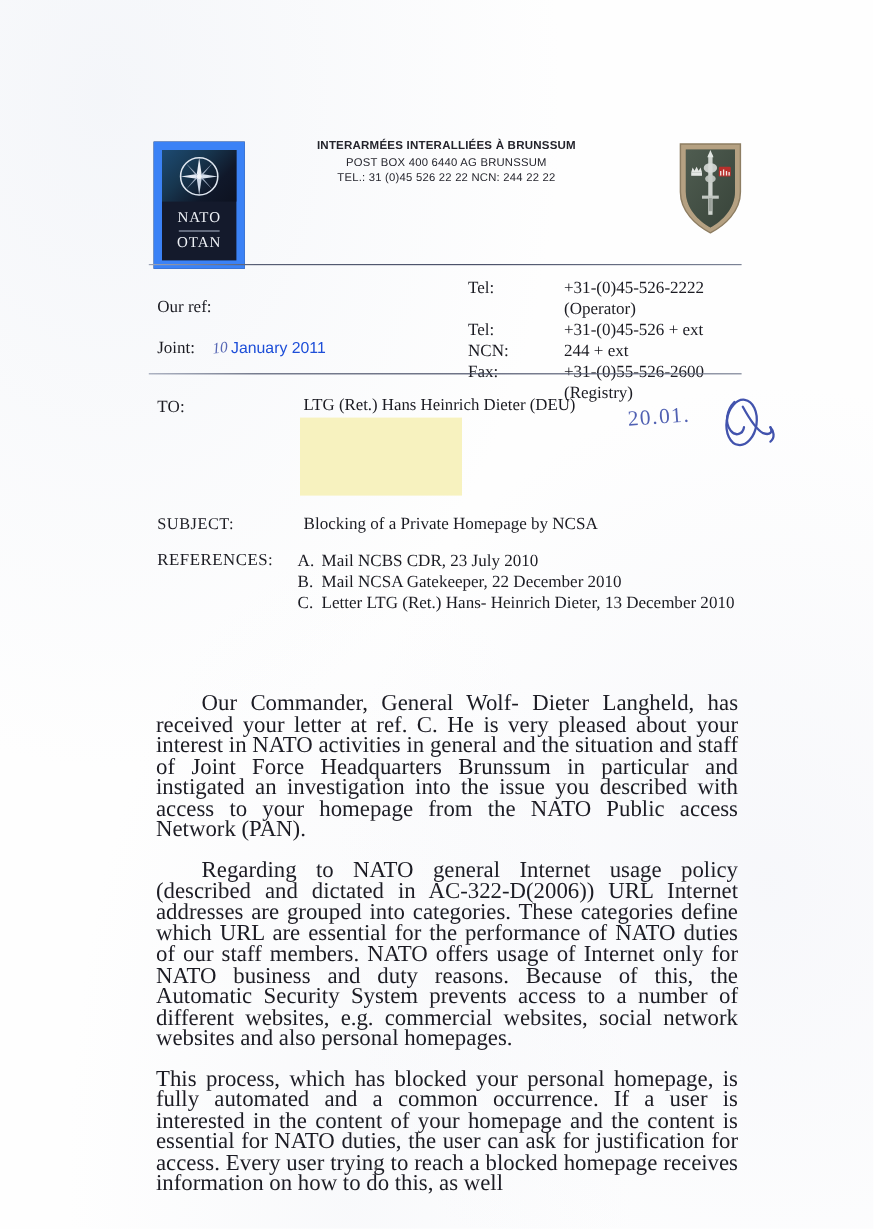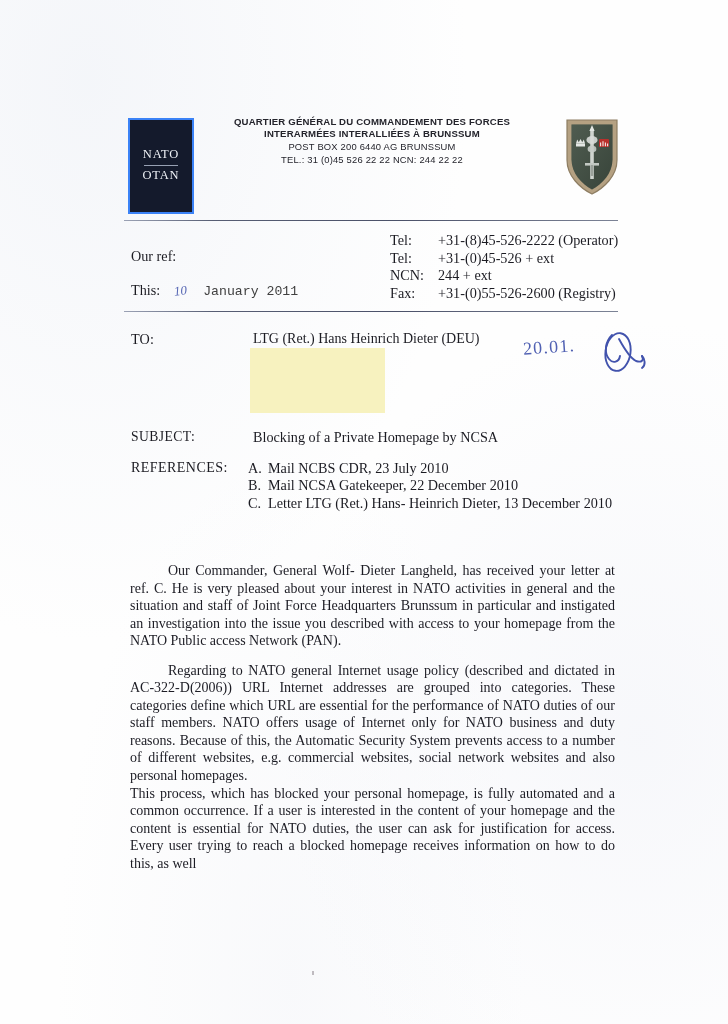--- a/index.html
+++ b/index.html
@@ -49,23 +49,23 @@
     height: 96px;
   }
 
   .nato-logo {
     position: absolute;
     left: 0;
     top: 2px;
     width: 62px;
     height: 92px;
     background: #141a2c;
-    border: 2px solid #3b82f6;
+    border: 7px solid #3b82f6;
     display: flex;
-    flex-direction: row;
+    flex-direction: column;
     align-items: stretch;
   }
   .nato-emblem {
     height: 43px;
     position: relative;
     background: linear-gradient(135deg, #1d4b73 0%, #17364f 38%, #10182a 70%, #0d1220 100%);
     overflow: hidden;
   }
   .nato-emblem svg { position: absolute; left: 50%; top: 50%; transform: translate(-50%, -50%); }
   .nato-word {
@@ -164,35 +164,36 @@
   .hand-day {
     font-family: "Liberation Serif", serif;
     font-size: 13px;
     color: #3b4ea8;
     margin-left: 14px;
     transform: rotate(-6deg) skewX(-10deg);
     display: inline-block;
     opacity: 0.85;
   }
   .dateline .dateval {
-    font-family: Liberation Mono, monospace;
+    font-family: Liberation Sans, sans-serif;
     font-size: 13.2px;
-    margin-left: 16px;
-    color: #404040;
+    margin-left: 3px;
+    color: #1d4ed8;
   }
 
   .contacts {
     position: absolute;
     left: 259px;
     top: 0;
     width: 232px;
   }
   .contact-row {
     display: flex;
     line-height: 17.6px;
+    gap: 32px;
   }
   .contact-row .ck {
     width: 48px;
     flex: 0 0 48px;
     font-size: 14.2px;
   }
   .contact-row .cv { font-size: 14.2px; }
 
   
   .toblock {
@@ -293,22 +294,22 @@
   }
 
   
   .body-copy {
     position: absolute;
     left: 130px;
     top: 562px;
     width: 485px;
   }
   .body-copy p {
-    margin: 0 0 12px 0;
-    font-size: 14px;
+    margin: 16px 0 12px 0;
+    font-size: 19px;
     line-height: 17.55px;
     text-align: justify;
     text-indent: 0;
     color: #1c1c24;
   }
   .body-copy p.indent { text-indent: 38px; }
   .body-copy p.tight { margin-bottom: 0; }
 
   .speck {
     position: absolute;
@@ -345,23 +346,22 @@
           </svg>
         </div>
         <div class="nato-word">
           <span>NATO</span>
           <div class="nato-rule"></div>
           <span>OTAN</span>
         </div>
       </div>
 
       <div class="hq-titles">
-        <div class="l2">QUARTIER GÉNÉRAL DU COMMANDEMENT DES FORCES</div>
         <div class="l3">INTERARMÉES INTERALLIÉES À BRUNSSUM</div>
-        <div class="l4">POST BOX  200  6440 AG BRUNSSUM</div>
+        <div class="l4">POST BOX  400  6440 AG BRUNSSUM</div>
         <div class="l6">TEL.: 31 (0)45 526 22 22 NCN: 244 22 22</div>
       </div>
 
       <div class="jfc-shield">
         <svg width="56" height="82" viewBox="0 0 56 82">
           <path d="M3 4 H53 V44 C53 60 40 72 28 78 C16 72 3 60 3 44 Z" fill="#b5a182" stroke="#8d7d62" stroke-width="1.2"></path>
           <path d="M7.5 8.5 H48.5 V43.5 C48.5 57.5 38 68 28 73.5 C18 68 7.5 57.5 7.5 43.5 Z" fill="#3f4c41"></path>
           <path d="M7.5 8.5 H48.5 V43.5 C48.5 57.5 38 68 28 73.5 C18 68 7.5 57.5 7.5 43.5 Z" fill="url(#shieldShade)" opacity="0.35"></path>
           <defs>
             <linearGradient id="shieldShade" x1="0" y1="0" x2="1" y2="1">
@@ -389,29 +389,29 @@
         </svg>
       </div>
     </div>
 
     <div class="rule r1"></div>
 
     <div class="refblock">
       <div class="ourref">Our ref:</div>
 
       <div class="dateline">
-        <span class="lbl">This:</span>
+        <span class="lbl">Joint:</span>
         <span class="hand-day">10</span>
         <span class="dateval">January 2011</span>
       </div>
 
       <div class="contacts">
         <div class="contact-row">
           <span class="ck">Tel:</span>
-          <span class="cv">+31-(8)45-526-2222 (Operator)</span>
+          <span class="cv">+31-(0)45-526-2222 (Operator)</span>
         </div>
         <div class="contact-row">
           <span class="ck">Tel:</span>
           <span class="cv">+31-(0)45-526 + ext</span>
         </div>
         <div class="contact-row">
           <span class="ck">NCN:</span>
           <span class="cv">244 + ext</span>
         </div>
         <div class="contact-row">

